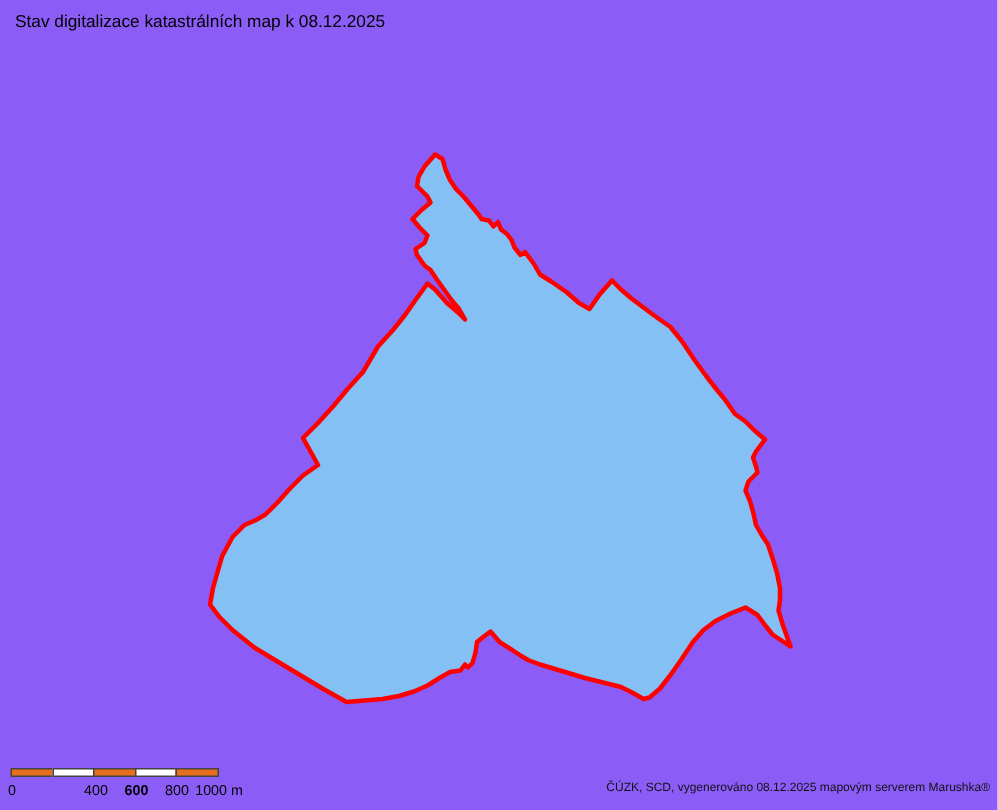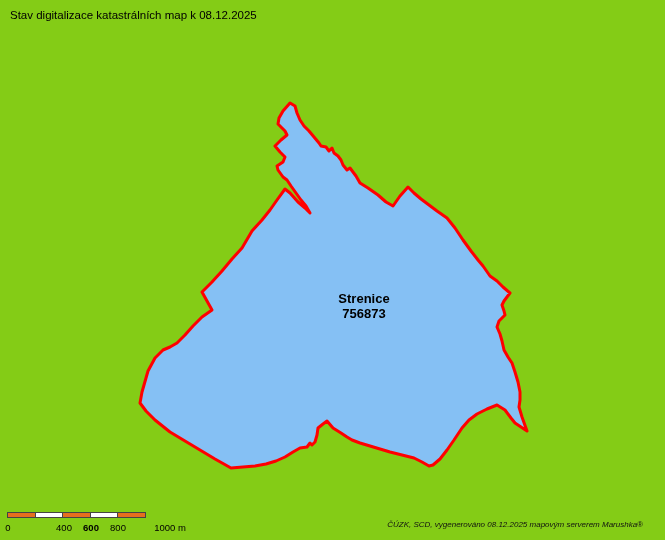--- a/index.html
+++ b/index.html
@@ -1,19 +1,19 @@
 <!DOCTYPE html>
 <html><head>
 <meta charset="utf-8">
 <style>
   html,body{margin:0;padding:0;background:#fff;}
   #canvas{
     position:relative;
     width:665px;height:540px;
-    background:#84cc16;
+    background:#8b5cf6;
     overflow:hidden;
     font-family:"Liberation Sans", sans-serif;
   }
   .title{
     position:absolute;left:10px;top:9px;
     font-size:11.5px;color:#000;
     white-space:nowrap;
   }
   #mapsvg{position:absolute;left:0;top:0;}
   .area-label{
@@ -39,53 +39,48 @@
     position:absolute;left:7px;top:522px;
     width:160px;height:12px;
     font-size:9.5px;color:#000;
   }
   .scalebar-labels .slbl{
     position:absolute;top:0;
     transform:translateX(-50%);
     white-space:nowrap;
   }
   .attribution{
-    position:absolute;right:22px;top:520px;
+    position:absolute;right:5px;top:520px;
     font-size:8px;color:#111;
     white-space:nowrap;
-    font-style:italic;
   }
 </style>
 </head>
 <body>
 
 <div id="canvas">
 
   <div class="title">Stav digitalizace katastrálních map k 08.12.2025</div>
 
   <svg id="mapsvg" width="665" height="540" viewBox="0 0 665 540">
     <polygon stroke-width="3" stroke-linejoin="round" stroke-linecap="round" points="290,103 295,106 297,113 300,120 304,126 309,131 314,137 319,143 321,146 326,147 329,151 332,148 334,153 338,156 341,160 343,165 347,170 350,168 353,172 356,176 360,183 368,188 378,195 386,202 393,206 400,196 408,187 414,193 421,199 429,205 437,211 447,218 455,228 463,240 471,251 478,260 483,266 490,276 497,281 503,287 510,293 504,301 502,305 504,311 505,315 499,321 497,327 500,334 502,341 504,350 508,357 512,363 515,372 518,382 520,392 520,400 519,407 522,417 527,431 515,423 511,418 505,410 497,405 487,409 477,414 469,420 462,428 454,440 447,450 440,459 433,465 429,466 422,462 414,458 406,456 398,454 390,452 380,449 370,446 360,443 352,440 347,437 341,433 333,428 327,421 323,424 318,428 317,435 315,442 312,445 310,443 307,447 300,448 293,452 285,457 276,461 266,464 255,466 243,467 231,468 215,459 200,450 185,441 170,432 155,420 146,411 140,403 142,392 146,378 148,371 155,358 163,350 170,347 177,343 185,335 193,326 202,317 212,310 202,292 212,282 222,271 232,259 242,248 252,231 262,220 270,210 277,200 285,189 290,193 298,202 305,208 310,213 306,206 301,200 296,193 291,186 287,180 283,177 278,170 277,166 283,162 285,157 280,152 275,146 281,140 287,135 285,131 278,124 279,118 283,111" fill="#85C0F4" stroke="#FF0000"></polygon>
   </svg>
 
-  <div class="area-label">
-    <div>Strenice</div>
-    <div>756873</div>
-  </div>
 
   <div class="scalebar">
       <div class="seg" style="background: rgb(229, 111, 30);"></div>
       <div class="seg" style="background: rgb(255, 255, 255);"></div>
       <div class="seg" style="background: rgb(229, 111, 30);"></div>
       <div class="seg" style="background: rgb(255, 255, 255);"></div>
       <div class="seg" style="background: rgb(229, 111, 30);"></div>
     </div>
   <div class="scalebar-labels">
       <span class="slbl" style="left: 1px;">0</span>
       <span class="slbl" style="left: 29px; margin-top: 42px;">200</span>
       <span class="slbl" style="left: 57px;">400</span>
       <span class="slbl" style="left: 84px; font-weight: bold;">600</span>
       <span class="slbl" style="left: 111px; text-align: center;">800</span>
-      <span class="slbl" style="left: 139px; margin-left: 24px;">1000 m</span>
+      <span class="slbl" style="left: 139px;">1000 m</span>
     </div>
 
   <div class="attribution">ČÚZK, SCD, vygenerováno 08.12.2025 mapovým serverem Marushka®</div>
 
 </div>
 
 </body></html>

